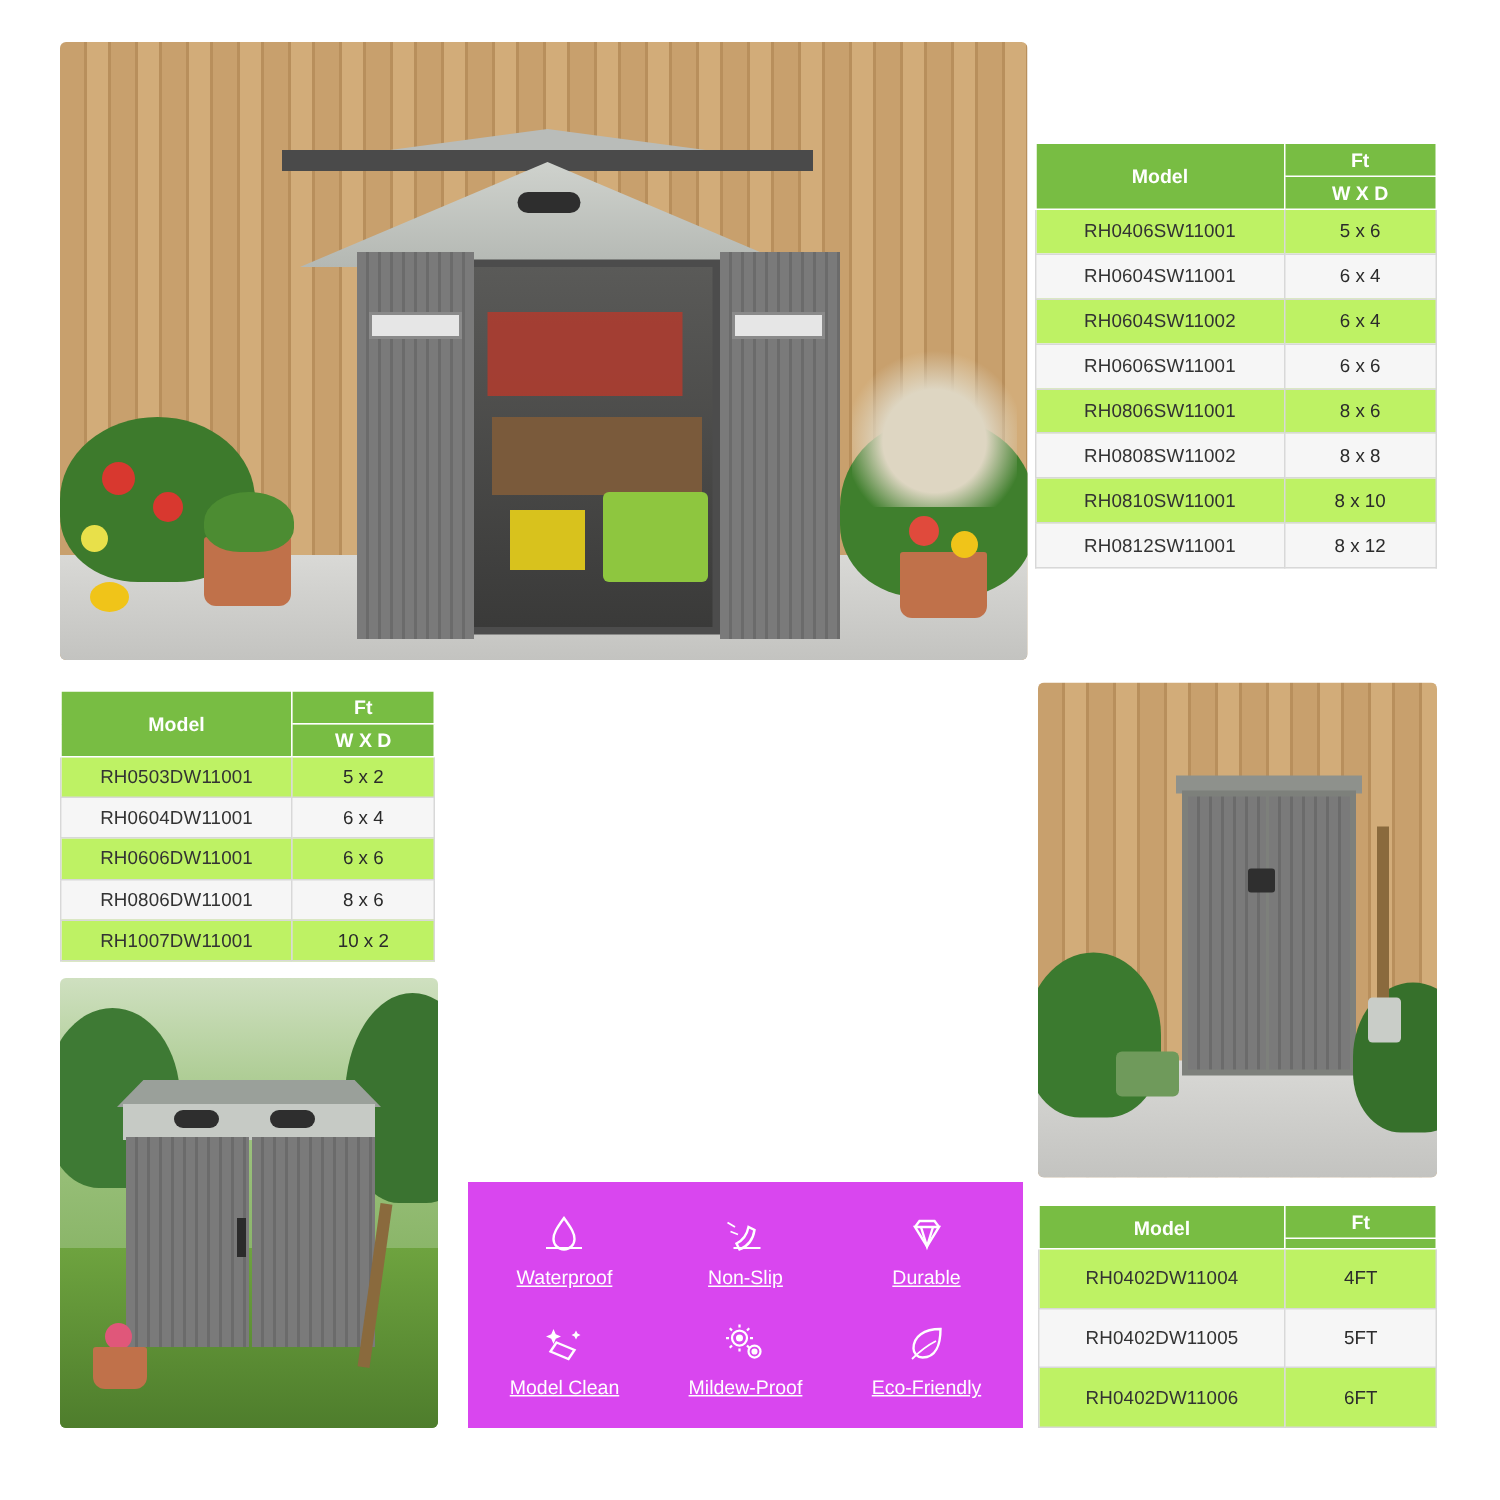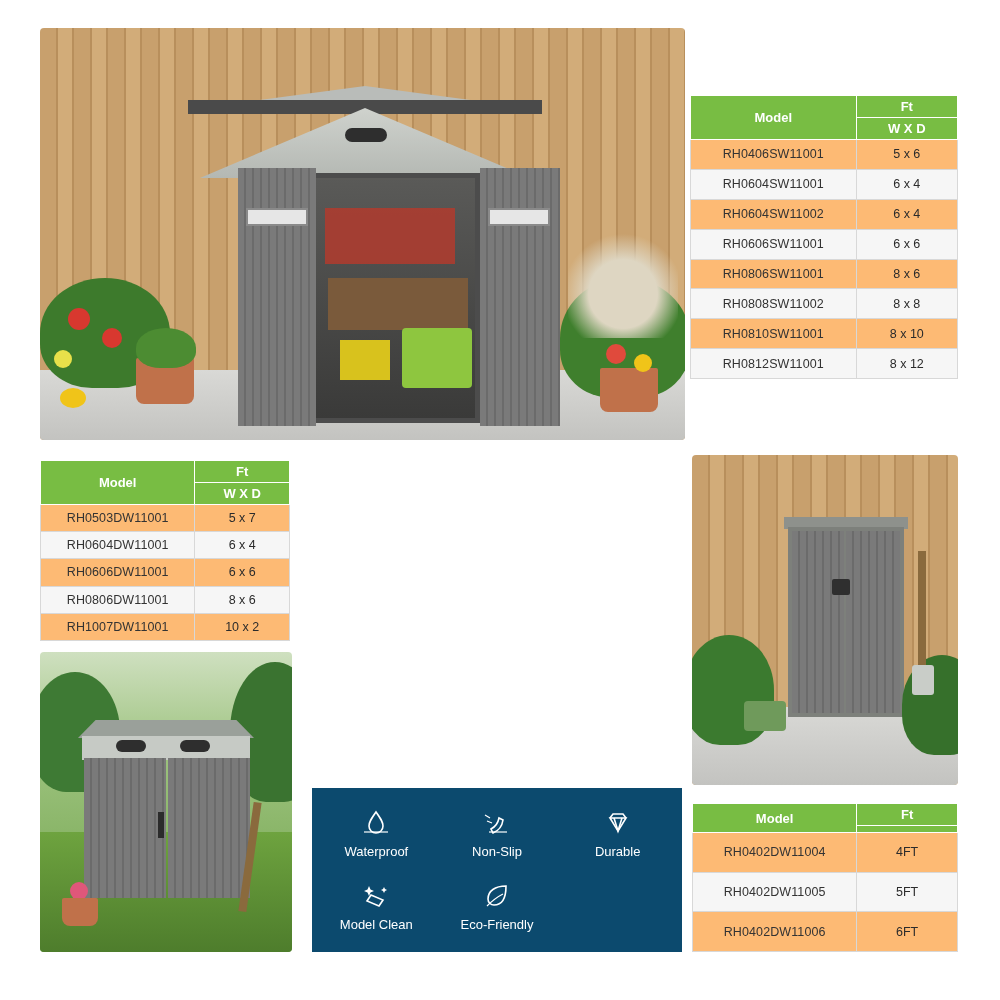--- a/index.html
+++ b/index.html
@@ -26,21 +26,21 @@
     padding: 3px 2px;
     font-weight: normal;
   }
   .spec-table thead th {
     background: #78bd43;
     color: #ffffff;
     font-weight: bold;
     border: 1px solid #ffffff;
     font-size: 13px;
   }
-  .spec-table tbody td { background: #fdba74; }
+  .spec-table tbody td { background: #bef264; }
   .spec-table tbody tr:nth-child(even) td { background: #f6f6f6; }
   .spec-table td.model { color: #333; letter-spacing: .1px; }
 
   
   .photo { position: absolute; overflow: hidden; border-radius: 4px; }
 
   
   .fence {
     position: absolute; inset: 0;
     background:
@@ -114,28 +114,29 @@
   }
   .thk-cap { position: absolute; height: 2px; width: 14px; background: #1ba7dd; }
   .thk-label {
     position: absolute;
     font-size: 17px; color: #222; font-weight: normal;
   }
 
   
   .features {
     position: absolute;
-    background: #0c4a6e;
+    background: #d946ef;
     color: #ffffff;
     display: grid;
     grid-template-columns: repeat(3, 1fr);
     grid-template-rows: repeat(2, 1fr);
     align-items: center;
     justify-items: center;
     padding: 8px 4px 10px;
+    text-decoration: underline;
   }
   .feature { text-align: center; }
   .feature .ficon { height: 34px; display: flex; align-items: center; justify-content: center; }
   .feature .flabel { font-size: 13px; margin-top: 4px; }
 </style>
 </head>
 <body>
 
 <div class="page">
 
@@ -243,21 +244,21 @@
           <th rowspan="2">Model</th>
           <th>Ft</th>
         </tr>
         <tr>
           <th>W X D</th>
         </tr>
       </thead>
       <tbody>
         <tr>
           <td class="model">RH0503DW11001</td>
-          <td>5 x 7</td>
+          <td>5 x 2</td>
         </tr>
         <tr>
           <td class="model">RH0604DW11001</td>
           <td>6 x 4</td>
         </tr>
         <tr>
           <td class="model">RH0606DW11001</td>
           <td>6 x 6</td>
         </tr>
         <tr>
@@ -331,20 +332,32 @@
       <div class="ficon">
         <svg width="32" height="32" viewBox="0 0 32 32" fill="none" stroke="#ffffff" stroke-width="1.6">
           <path d="M11 15 l12 5 -4 6 -12-5z"></path>
           <path d="M9 6 l1.5 3.5 L14 11 l-3.5 1.5 L9 16 l-1.5-3.5 L4 11 l3.5-1.5z" fill="#ffffff" stroke="none"></path>
           <path d="M24 7 l1 2 2 1 -2 1 -1 2 -1-2 -2-1 2-1z" fill="#ffffff" stroke="none"></path>
         </svg>
       </div>
       <div class="flabel">Model Clean</div>
     </div>
 
+    <div class="feature">
+      <div class="ficon">
+        <svg width="32" height="32" viewBox="0 0 32 32" fill="none" stroke="#ffffff" stroke-width="1.5">
+          <circle cx="12" cy="12" r="5"></circle>
+          <circle cx="12" cy="12" r="1.6" fill="#ffffff"></circle>
+          <path d="M12 5 v-2 M12 19 v2 M5 12 h-2 M19 12 h2 M7 7 l-1.5-1.5 M17 17 l1.5 1.5 M17 7 l1.5-1.5 M7 17 l-1.5 1.5"></path>
+          <circle cx="22" cy="21" r="4"></circle>
+          <circle cx="22" cy="21" r="1.3" fill="#ffffff"></circle>
+        </svg>
+      </div>
+      <div class="flabel">Mildew-Proof</div>
+    </div>
 
     <div class="feature">
       <div class="ficon">
         <svg width="32" height="32" viewBox="0 0 32 32" fill="none" stroke="#ffffff" stroke-width="1.6">
           <path d="M25 6 c-11 0-18 5-18 13 a6 6 0 0 0 6 6 c9 0 12-9 12-19z"></path>
           <path d="M6 26 c5-5 10-9 16-12" stroke-width="1.2"></path>
         </svg>
       </div>
       <div class="flabel">Eco-Friendly</div>
     </div>

